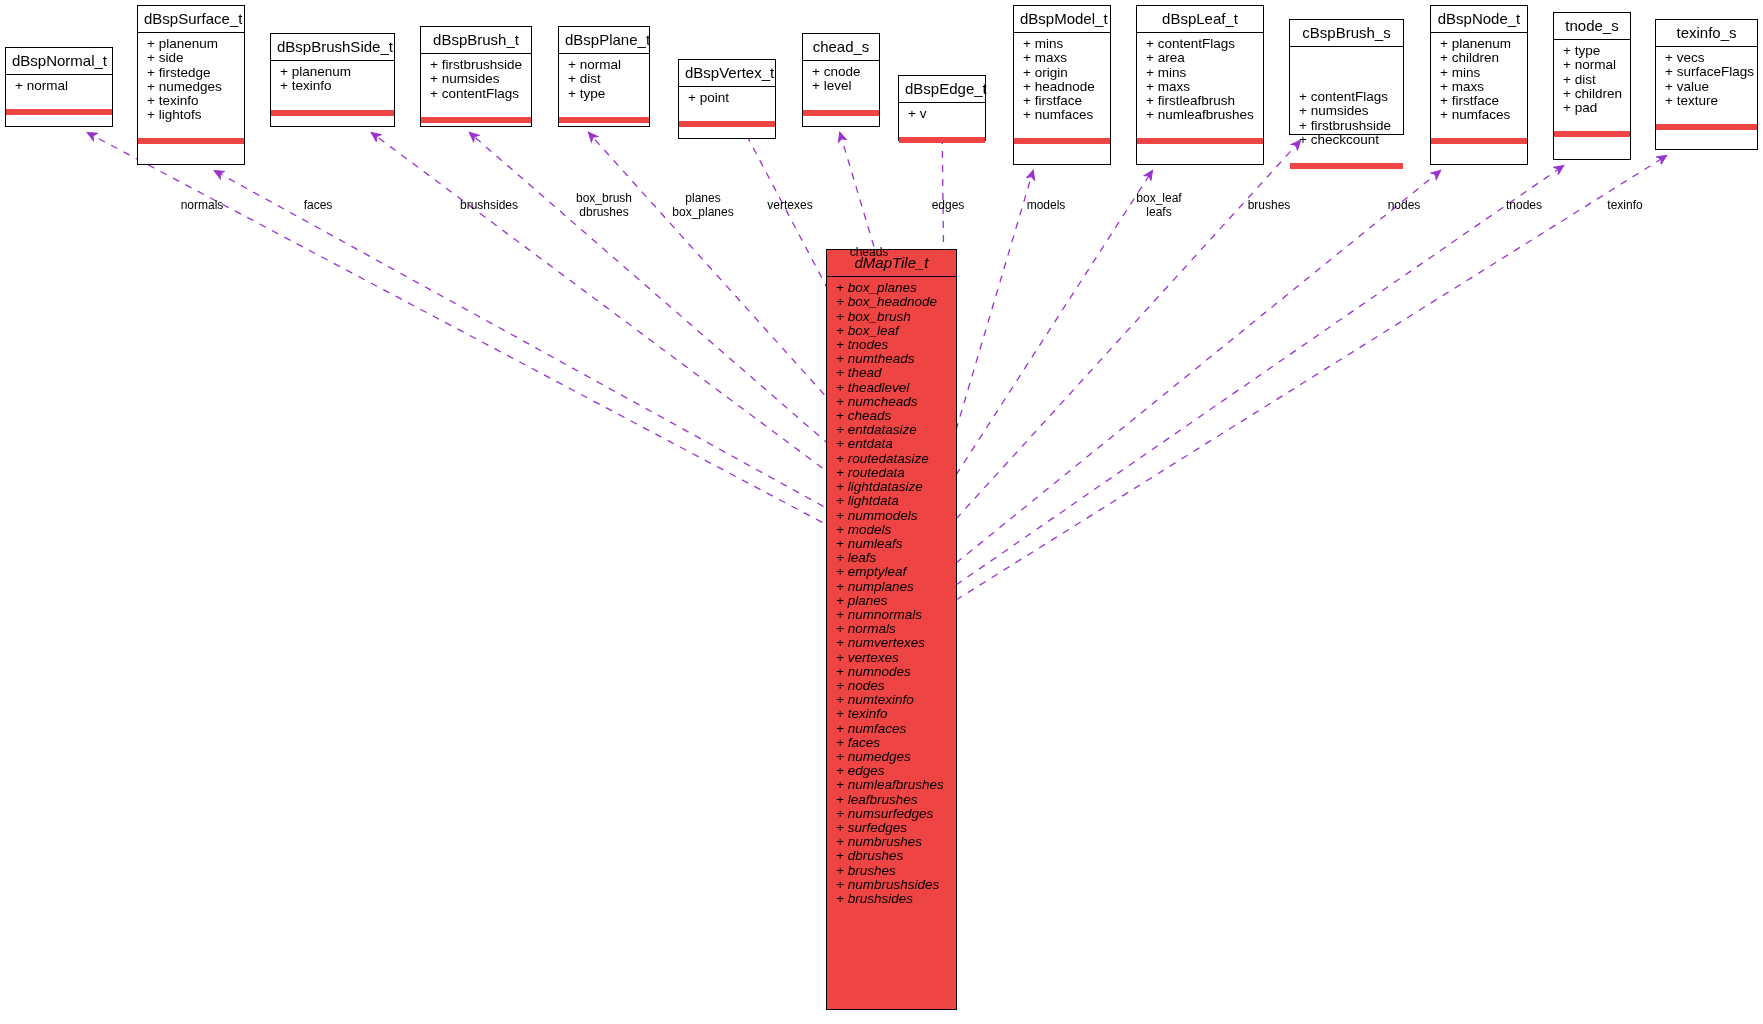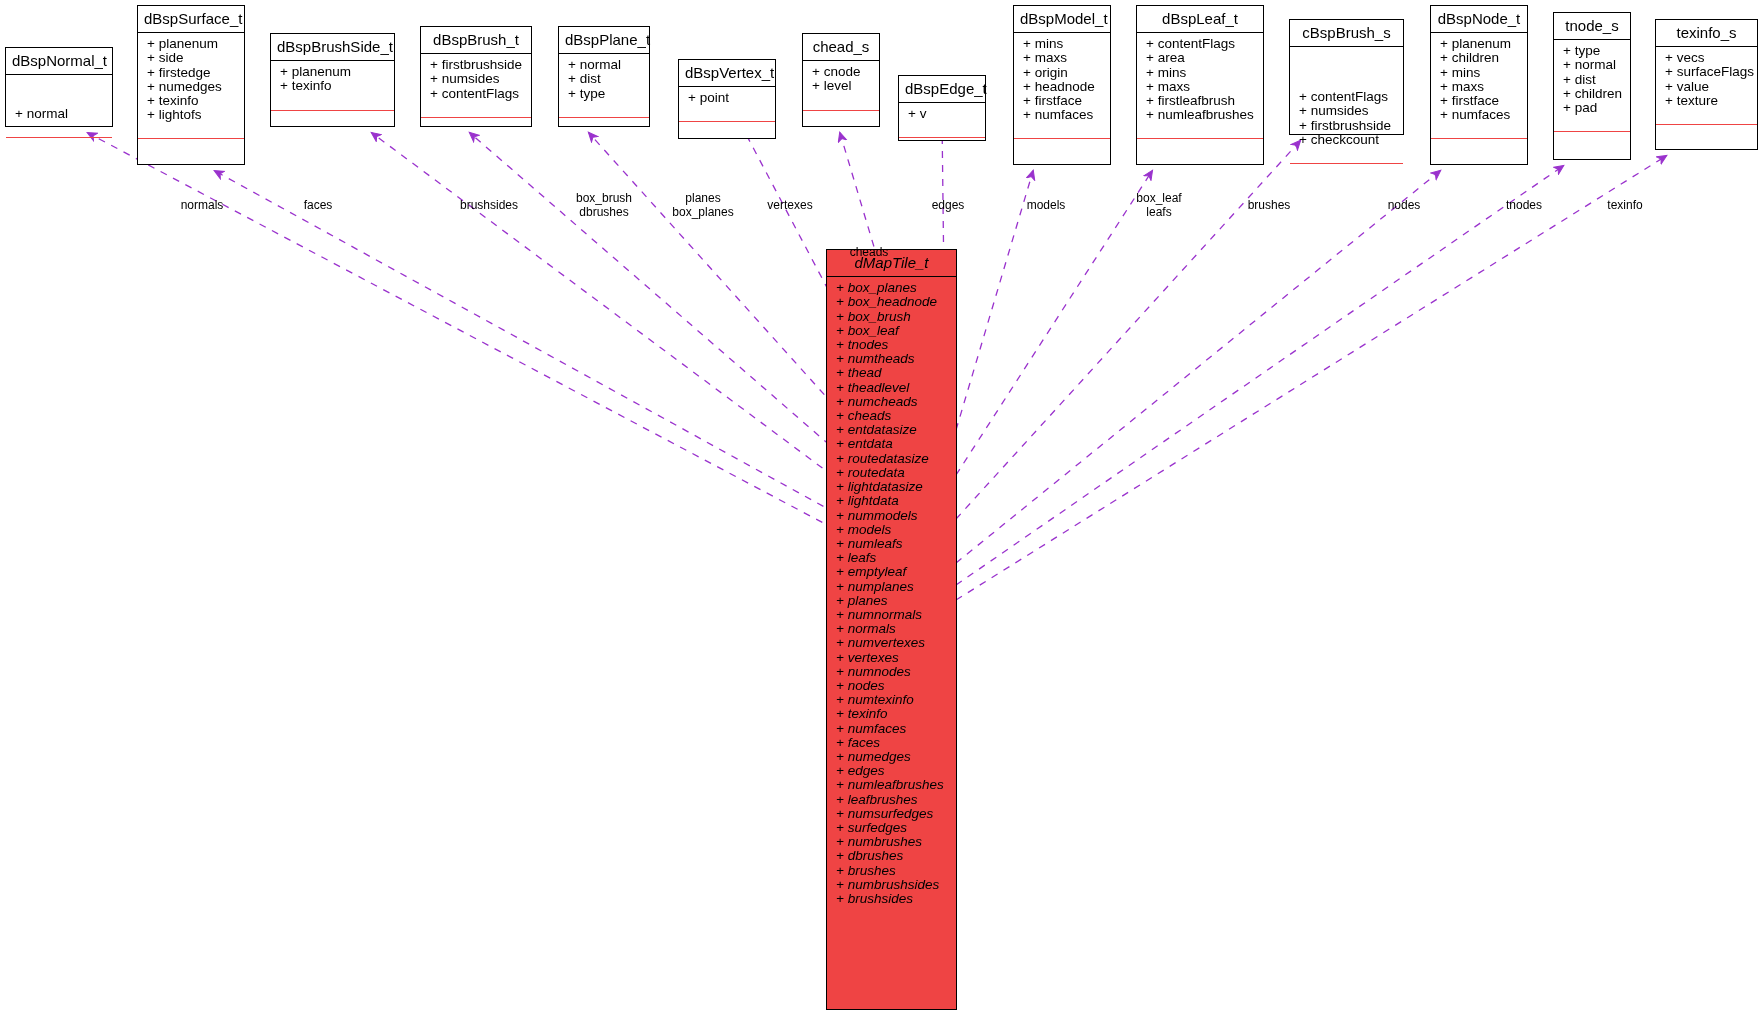--- a/index.html
+++ b/index.html
@@ -37,21 +37,21 @@
   .uml-title {
     text-align: center;
     font-size: 15px;
     color: #000000;
     padding: 4px 6px 5px 6px;
     border-bottom: 1px solid #000000;
     white-space: nowrap;
     line-height: 1.15;
   }
   .uml-attrs {
-    border-bottom: 1px solid #ef4444;
+    border-bottom: 6px solid #ef4444;
     padding: 4px 0 16px 0;
     flex: 0 0 auto;
   }
   .uml-attr {
     font-size: 13.5px;
     color: #000000;
     line-height: 14.2px;
     padding: 0 6px 0 9px;
     white-space: nowrap;
   }
@@ -88,21 +88,21 @@
       <line x1="946" y1="488" x2="840" y2="133" stroke="#9a32cd" stroke-width="1.3" stroke-dasharray="7,7" marker-end="url(#openarrow)"></line>
       <line x1="946" y1="452" x2="942" y2="119" stroke="#9a32cd" stroke-width="1.3" stroke-dasharray="7,7" marker-end="url(#openarrow)"></line>
       <line x1="956" y1="430" x2="1033" y2="171" stroke="#9a32cd" stroke-width="1.3" stroke-dasharray="7,7" marker-end="url(#openarrow)"></line>
       <line x1="956" y1="475" x2="1152" y2="171" stroke="#9a32cd" stroke-width="1.3" stroke-dasharray="7,7" marker-end="url(#openarrow)"></line>
       <line x1="956" y1="519" x2="1300" y2="141" stroke="#9a32cd" stroke-width="1.3" stroke-dasharray="7,7" marker-end="url(#openarrow)"></line>
       <line x1="956" y1="563" x2="1440" y2="171" stroke="#9a32cd" stroke-width="1.3" stroke-dasharray="7,7" marker-end="url(#openarrow)"></line>
       <line x1="956" y1="585" x2="1563" y2="166" stroke="#9a32cd" stroke-width="1.3" stroke-dasharray="7,7" marker-end="url(#openarrow)"></line>
       <line x1="956" y1="600" x2="1666" y2="156" stroke="#9a32cd" stroke-width="1.3" stroke-dasharray="7,7" marker-end="url(#openarrow)"></line>
     </svg>
   <div id="node-layer">
-      <div class="umlbox" style="left: 5px; top: 47px; width: 108px; height: 80px; gap: 28px;">
+      <div class="umlbox" style="left: 5px; top: 47px; width: 108px; height: 80px;">
         <div class="uml-title">dBspNormal_t</div>
         <div class="uml-attrs">
           <div class="uml-attr">+ normal</div>
         </div>
         <div class="uml-ops"></div>
       </div>
       <div class="umlbox" style="left: 137px; top: 5px; width: 108px; height: 160px;">
         <div class="uml-title">dBspSurface_t</div>
         <div class="uml-attrs">
           <div class="uml-attr">+ planenum</div>

